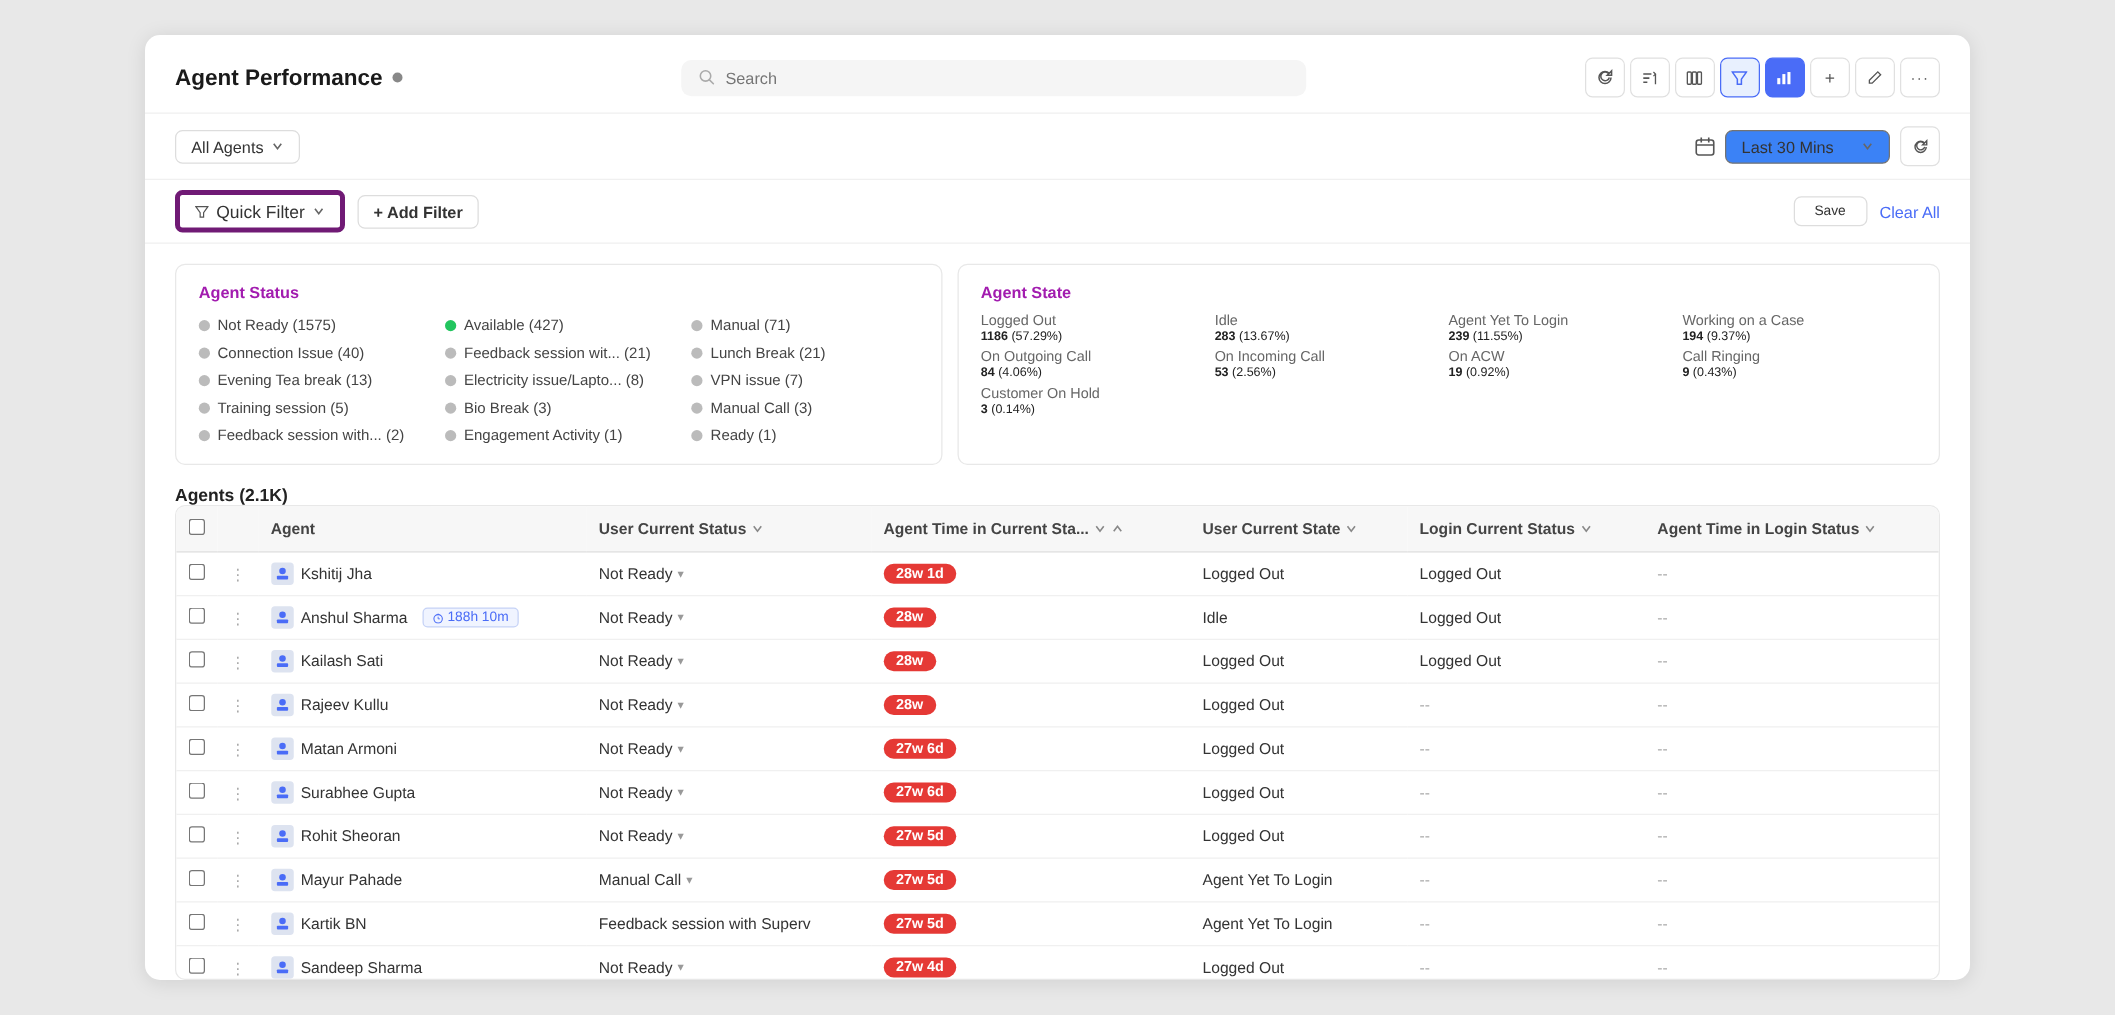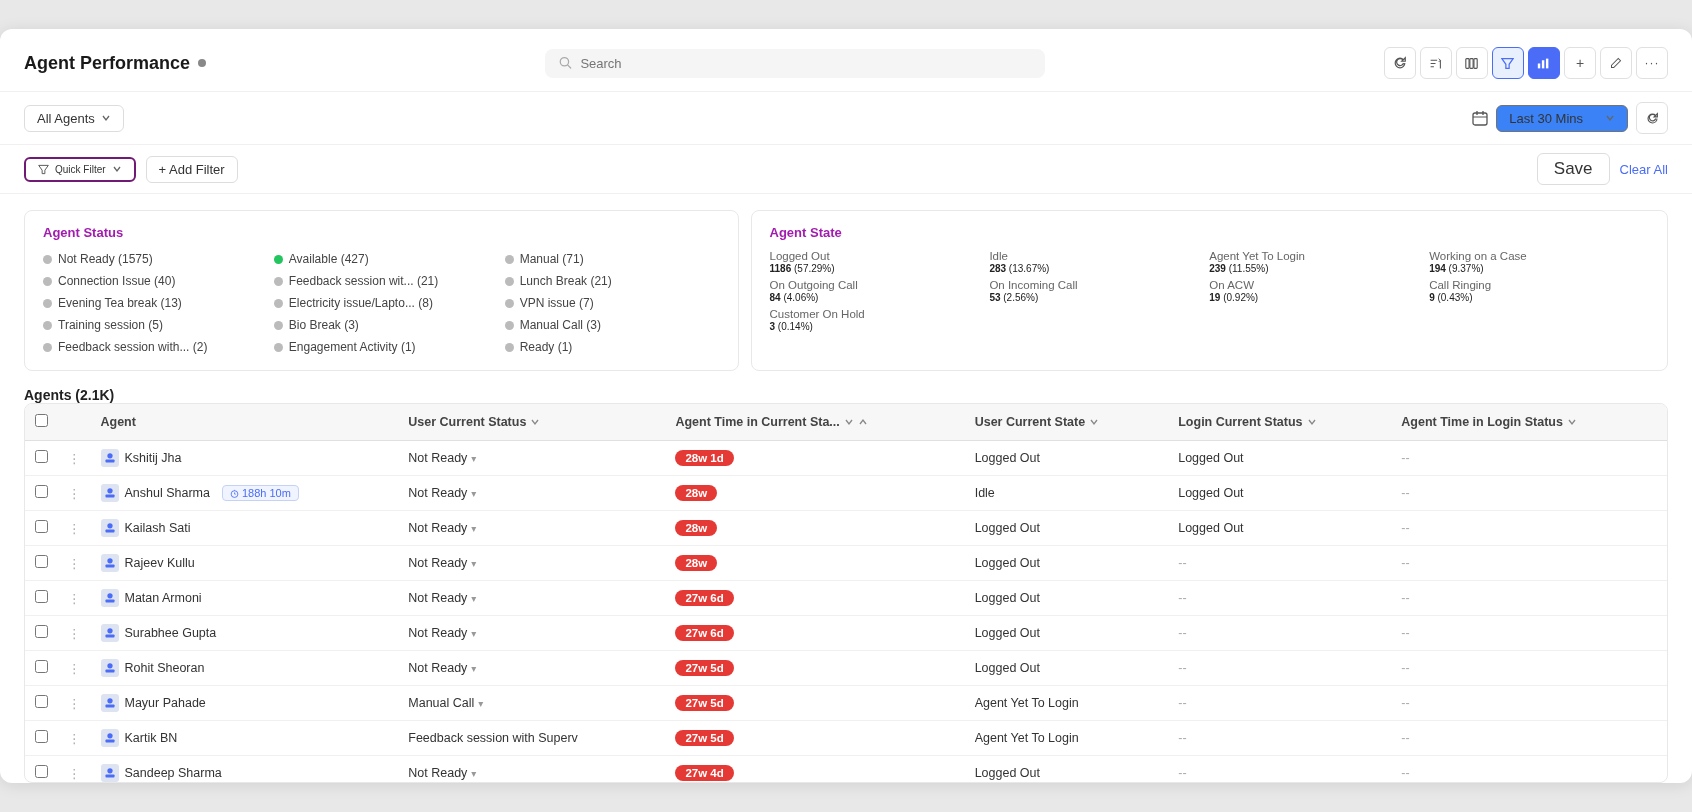--- a/index.html
+++ b/index.html
@@ -10,21 +10,21 @@
       color: #333;
       min-height: 812px;
       display: flex;
       align-items: center;
       justify-content: center;
     }
     .main-card {
       background: #fff;
       border-radius: 12px;
       box-shadow: 0 2px 16px rgba(0,0,0,0.10);
-      width: 1692px;
+      width: 1460px;
       min-height: 740px;
       padding: 0;
       overflow: hidden;
     }
     .top-bar {
       display: flex;
       align-items: center;
       justify-content: space-between;
       padding: 18px 24px 12px 24px;
       border-bottom: 1px solid #f0f0f0;
@@ -107,60 +107,61 @@
       padding: 5px 12px;
       background: #fff;
       cursor: pointer;
       font-size: 13px;
       color: #333;
     }
     .filter-btn {
       display: flex;
       align-items: center;
       gap: 6px;
-      border: 2px solid #701a75;
+      border: 4px solid #701a75;
       border-radius: 6px;
       padding: 5px 12px;
       background: #fff;
       cursor: pointer;
-      font-size: 10px;
+      font-size: 14px;
       color: #333;
       text-align: center;
     }
     .add-filter-btn {
       display: flex;
       align-items: center;
       gap: 5px;
       border: 1px solid #ddd;
       border-radius: 6px;
       padding: 5px 12px;
       background: #fff;
       cursor: pointer;
       font-size: 13px;
       color: #333;
+      font-weight: bold;
     }
     .date-range-btn {
       display: flex;
       align-items: center;
       gap: 22px;
       border: 1px solid #737373;
       border-radius: 6px;
       padding: 5px 12px;
       background: #3b82f6;
       cursor: pointer;
       font-size: 13px;
       color: #333;
     }
     .save-btn {
       border: 1px solid #ddd;
       border-radius: 6px;
       padding: 5px 16px;
       background: #fff;
       cursor: pointer;
-      font-size: 17px;
+      font-size: 11px;
       color: #333;
     }
     .clear-all-btn {
       border: none;
       background: none;
       cursor: pointer;
       font-size: 13px;
       color: #4a6cf7;
       font-weight: 500;
     }

